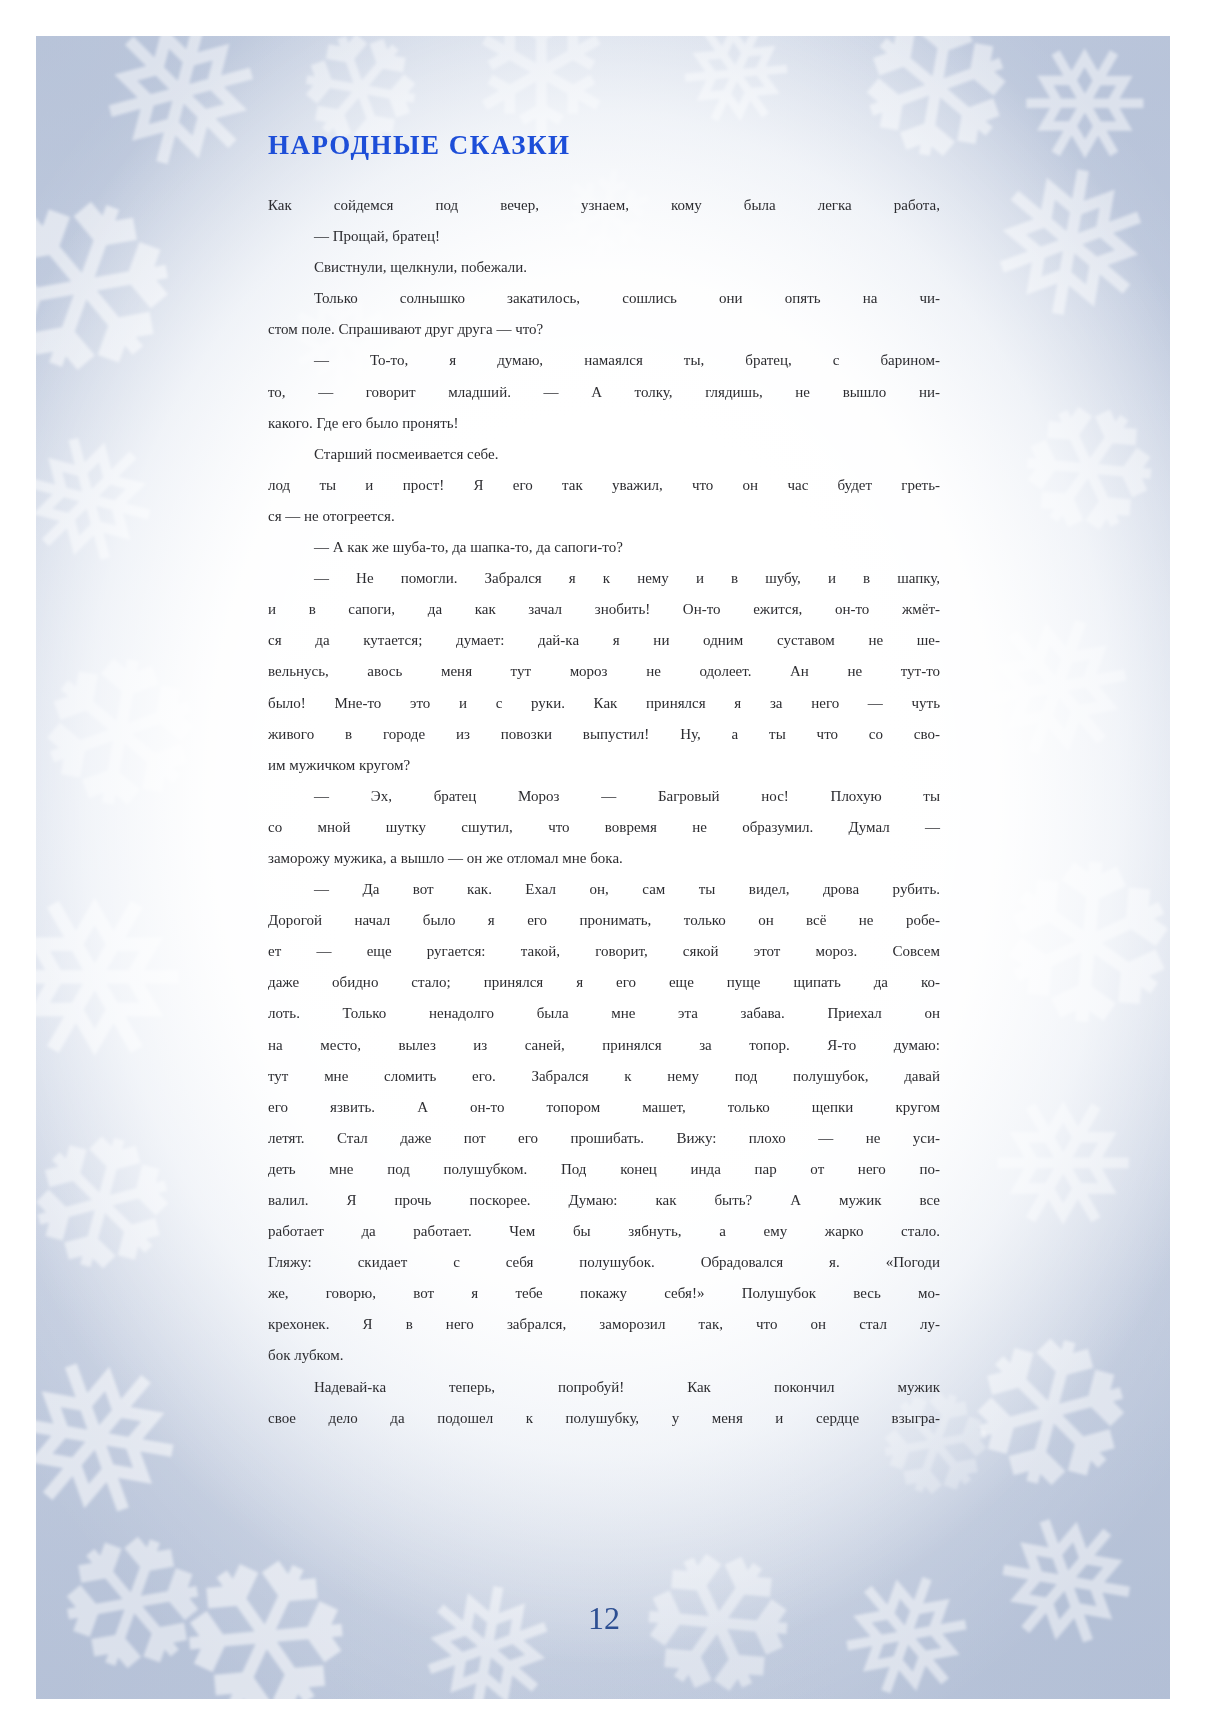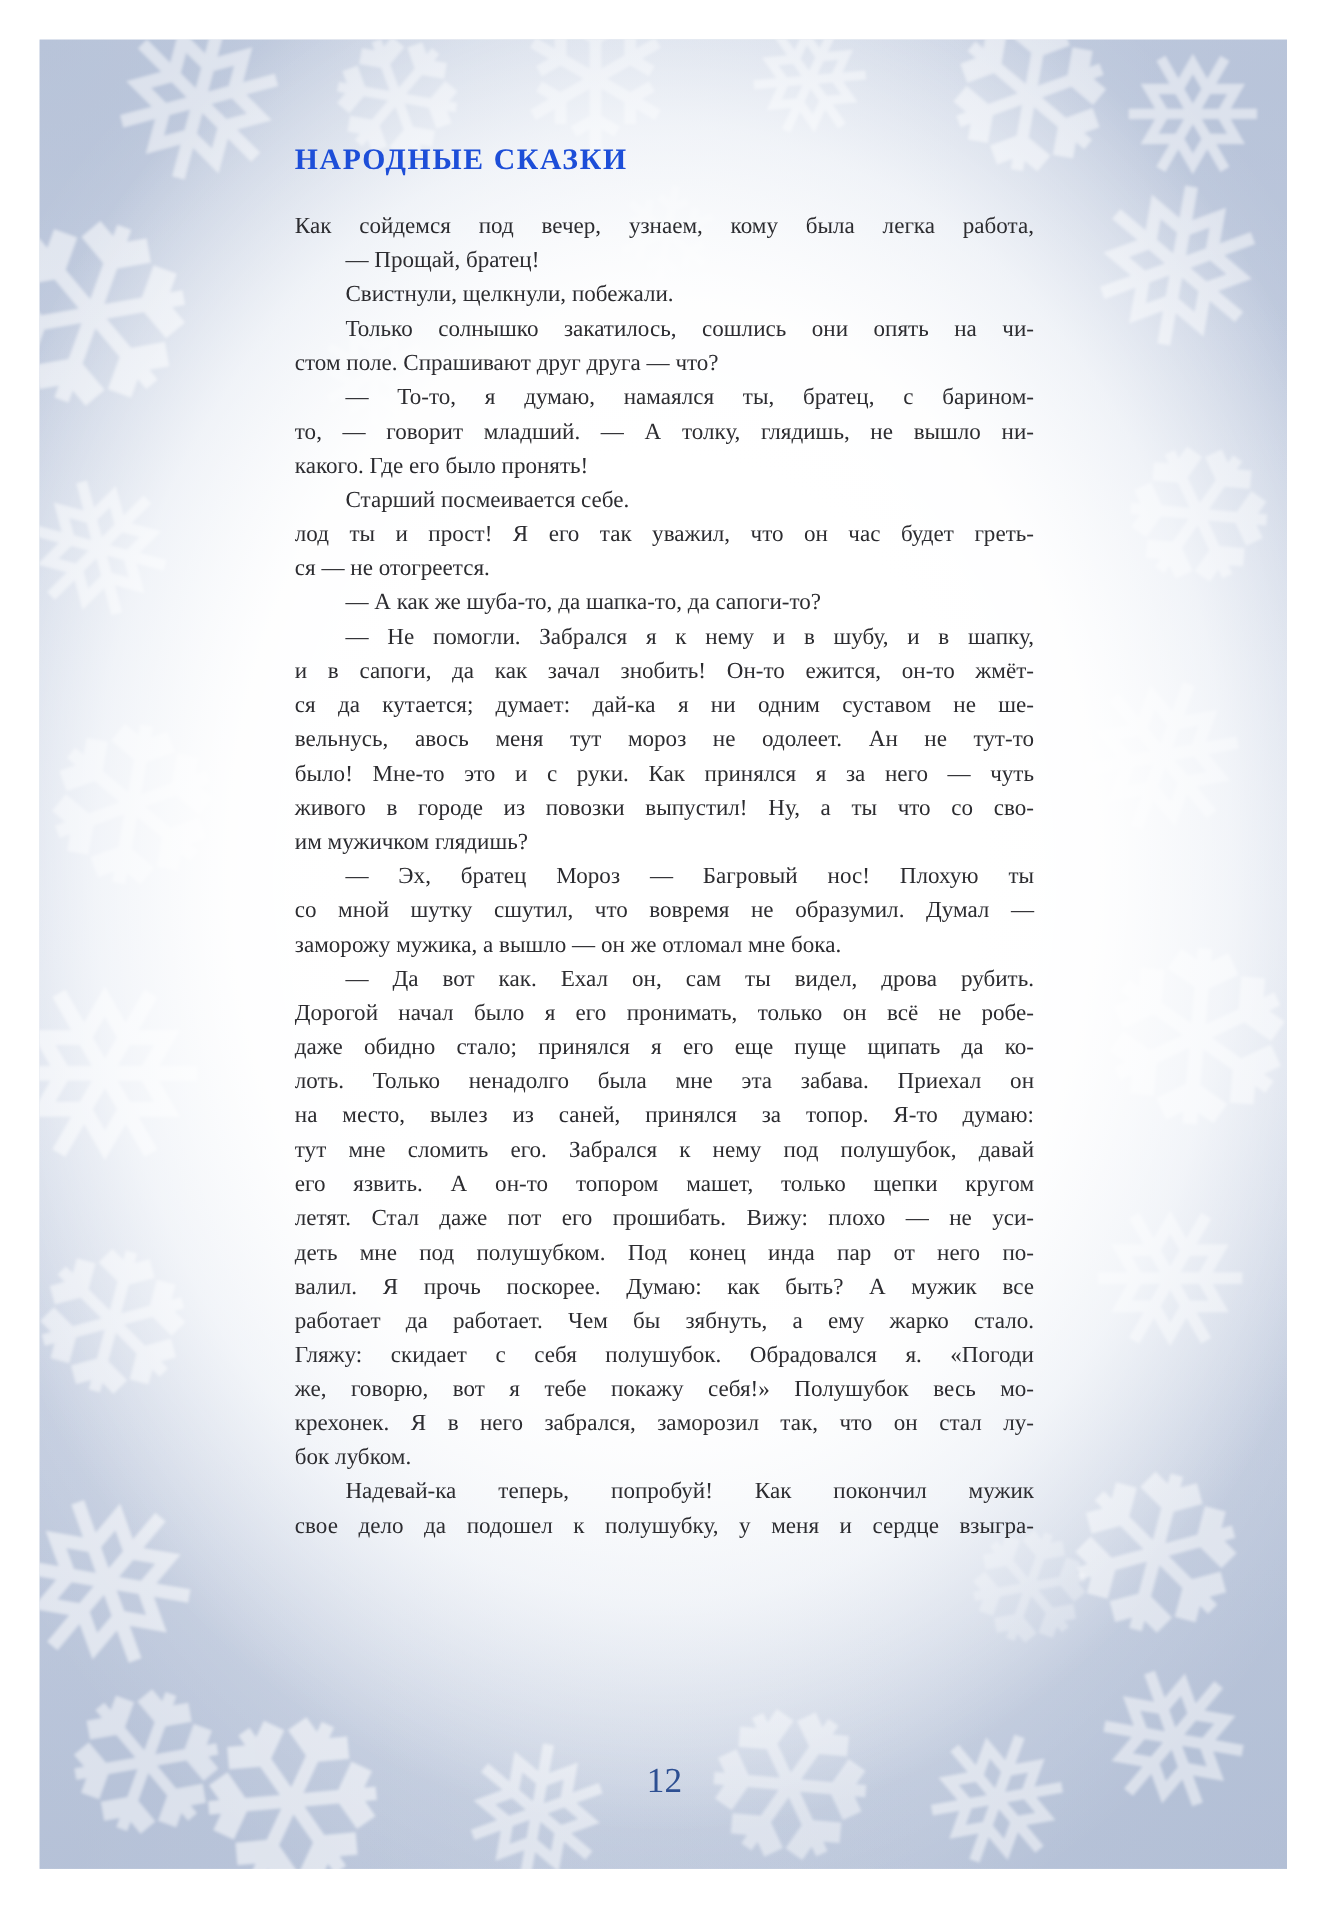--- a/index.html
+++ b/index.html
@@ -59,21 +59,21 @@
     font-size: 27px;
     font-weight: bold;
     letter-spacing: 1.5px;
     color: #1d4ed8;
     z-index: 5;
   }
   .body-text {
     position: absolute;
     left: 268px; top: 190px;
     width: 672px;
-    font-size: 21px;
+    font-size: 15px;
     line-height: 31.1px;
     color: #2c2c30;
     z-index: 5;
   }
   .line {
     text-align: justify;
     height: 31.1px;
     white-space: nowrap;
   }
   .line.jl { text-align-last: justify; white-space: normal; }
@@ -141,26 +141,27 @@
       <div class="line indent ll">Старший посмеивается себе.</div>
       <div class="line jl">лод ты и прост! Я его так уважил, что он час будет греть-</div>
       <div class="line ll">ся — не отогреется.</div>
       <div class="line indent ll">— А как же шуба-то, да шапка-то, да сапоги-то?</div>
       <div class="line indent jl">— Не помогли. Забрался я к нему и в шубу, и в шапку,</div>
       <div class="line jl">и в сапоги, да как зачал знобить! Он-то ежится, он-то жмёт-</div>
       <div class="line jl">ся да кутается; думает: дай-ка я ни одним суставом не ше-</div>
       <div class="line jl">вельнусь, авось меня тут мороз не одолеет. Ан не тут-то</div>
       <div class="line jl">было! Мне-то это и с руки. Как принялся я за него — чуть</div>
       <div class="line jl">живого в городе из повозки выпустил! Ну, а ты что со сво-</div>
-      <div class="line ll">им мужичком глядишь?</div>
+      <div class="line ll">им мужичком кругом?</div>
       <div class="line indent jl">— Эх, братец Мороз — Багровый нос! Плохую ты</div>
       <div class="line jl">со мной шутку сшутил, что вовремя не образумил. Думал —</div>
       <div class="line ll">заморожу мужика, а вышло — он же отломал мне бока.</div>
       <div class="line indent jl">— Да вот как. Ехал он, сам ты видел, дрова рубить.</div>
       <div class="line jl">Дорогой начал было я его пронимать, только он всё не робе-</div>
+      <div class="line jl">ет — еще ругается: такой, говорит, сякой этот мороз. Совсем</div>
       <div class="line jl">даже обидно стало; принялся я его еще пуще щипать да ко-</div>
       <div class="line jl">лоть. Только ненадолго была мне эта забава. Приехал он</div>
       <div class="line jl">на место, вылез из саней, принялся за топор. Я-то думаю:</div>
       <div class="line jl">тут мне сломить его. Забрался к нему под полушубок, давай</div>
       <div class="line jl">его язвить. А он-то топором машет, только щепки кругом</div>
       <div class="line jl">летят. Стал даже пот его прошибать. Вижу: плохо — не уси-</div>
       <div class="line jl">деть мне под полушубком. Под конец инда пар от него по-</div>
       <div class="line jl">валил. Я прочь поскорее. Думаю: как быть? А мужик все</div>
       <div class="line jl">работает да работает. Чем бы зябнуть, а ему жарко стало.</div>
       <div class="line jl">Гляжу: скидает с себя полушубок. Обрадовался я. «Погоди</div>

